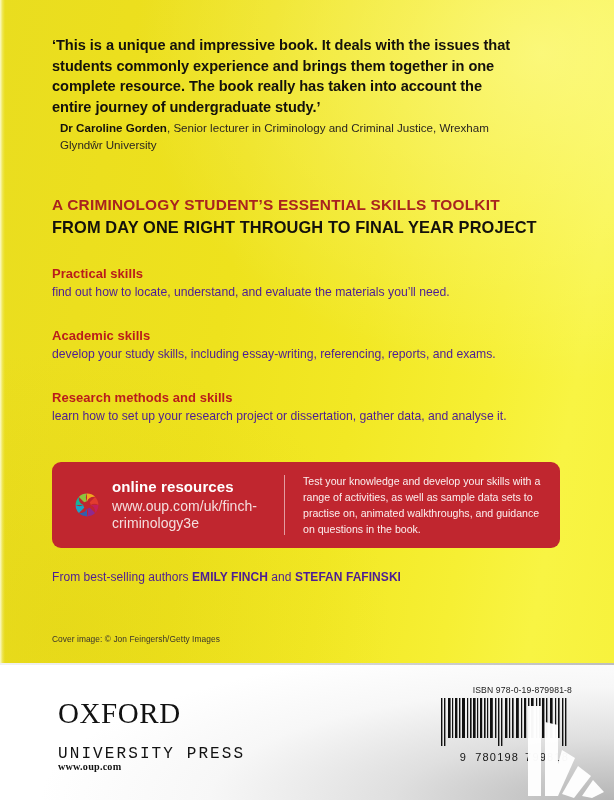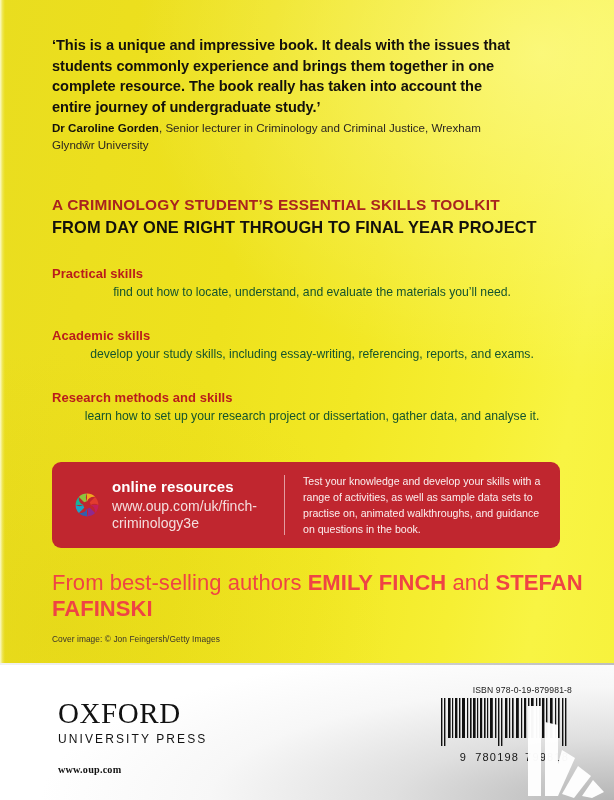--- a/index.html
+++ b/index.html
@@ -75,21 +75,21 @@
     position:absolute;
     left:52px; top:35px; width:470px;
     font-size:14.6px;
     line-height:1.42;
     font-weight:bold;
     color:#14110c;
     letter-spacing:-0.05px;
   }
   .attribution {
     position:absolute;
-    left:52px; top:120px; width:470px;
+    left:60px; top:120px; width:470px;
     font-size:11.6px;
     line-height:1.45;
     color:#2b2620;
   }
   .attribution .who { font-weight:bold; color:#14110c; }
 
   
   .headline {
     position:absolute;
     left:52px; top:196px;
@@ -111,23 +111,22 @@
   .skill { position:absolute; left:52px; width:520px; }
   .skill-title {
     font-size:13px;
     font-weight:bold;
     color:#b91c1c;
     letter-spacing:.05px;
     margin-bottom:3px;
   }
   .skill-desc {
     font-size:12.2px;
-    color:#14532d;
+    color:#4c1d95;
     line-height:1.35;
-    text-align:center;
   }
   #skill-0 { top:266px; }
   #skill-1 { top:328px; }
   #skill-2 { top:390px; }
 
   
   .or-panel {
     position:absolute;
     left:52px; top:462px;
     width:508px; height:86px;
@@ -168,22 +167,22 @@
     padding:0 16px 0 18px;
     font-size:10.6px;
     line-height:1.52;
     color:#fbeeee;
   }
 
   
   .authors {
     position:absolute;
     left:52px; top:570px;
-    font-size:22px;
-    color:#ef4444;
+    font-size:12px;
+    color:#4c1d95;
     letter-spacing:.05px;
   }
   .authors b { font-weight:bold; }
   .authors .lead { font-weight:normal; }
 
   
   .credit {
     position:absolute;
     left:52px; top:634px;
     font-size:8.4px;
@@ -197,33 +196,32 @@
     left:58px; top:36px;
   }
   .oup-name {
     font-family:"Liberation Serif", serif;
     font-size:29px;
     color:#121212;
     letter-spacing:.6px;
     line-height:1;
   }
   .oup-sub {
-    font-family:Liberation Sans, sans-serif;
-    font-size:12px;
+    font-family:Liberation Mono, monospace;
+    font-size:16px;
     color:#121212;
     letter-spacing:2.1px;
-    margin-top:5px;
+    margin-top:18px;
     line-height:1;
   }
   .oup-url {
     font-family:"Liberation Serif", serif;
     font-size:10.2px;
     font-weight:bold;
     color:#121212;
-    margin-top:20px;
     letter-spacing:.2px;
     line-height:1;
   }
 
   
   .isbn-block {
     position:absolute;
     right:42px; top:22px;
     width:134px;
     text-align:right;

